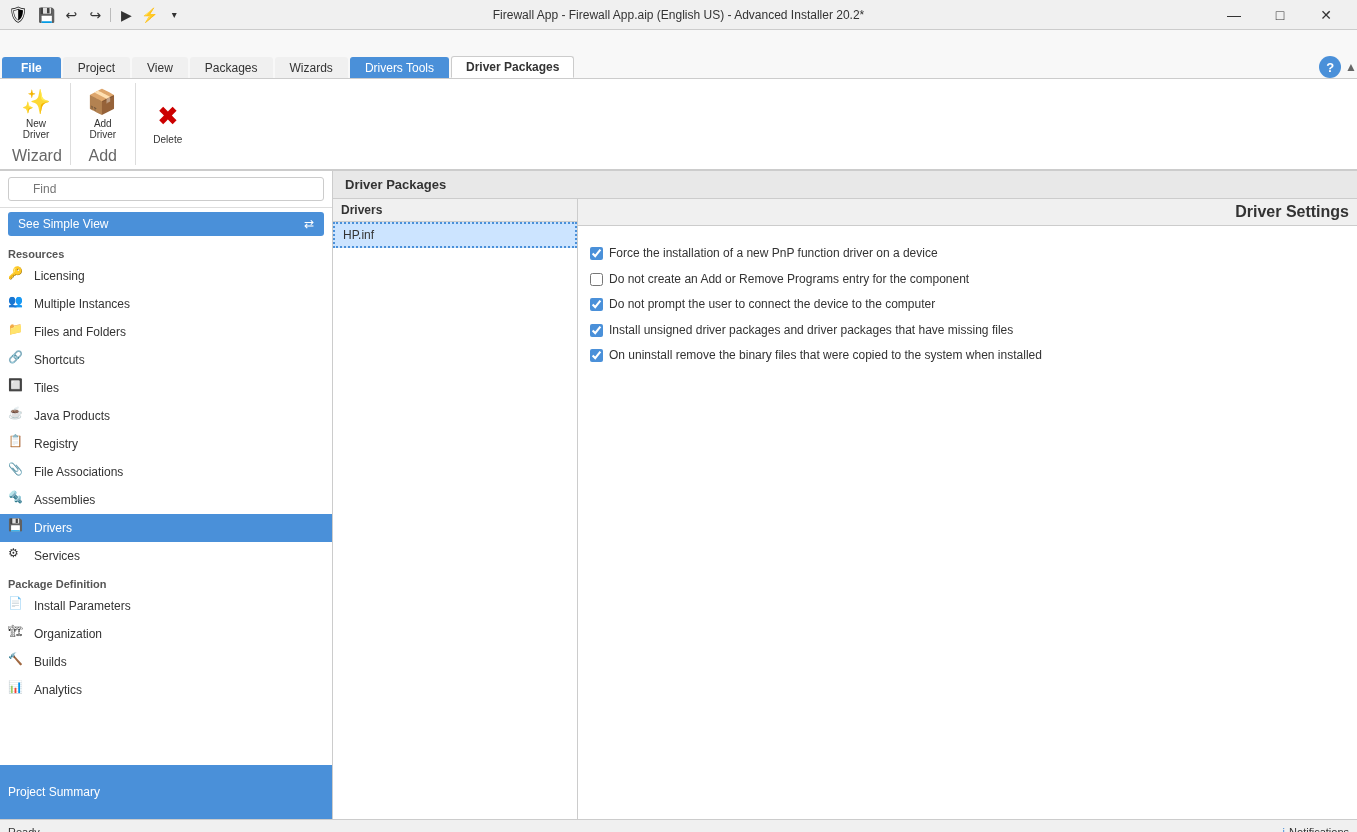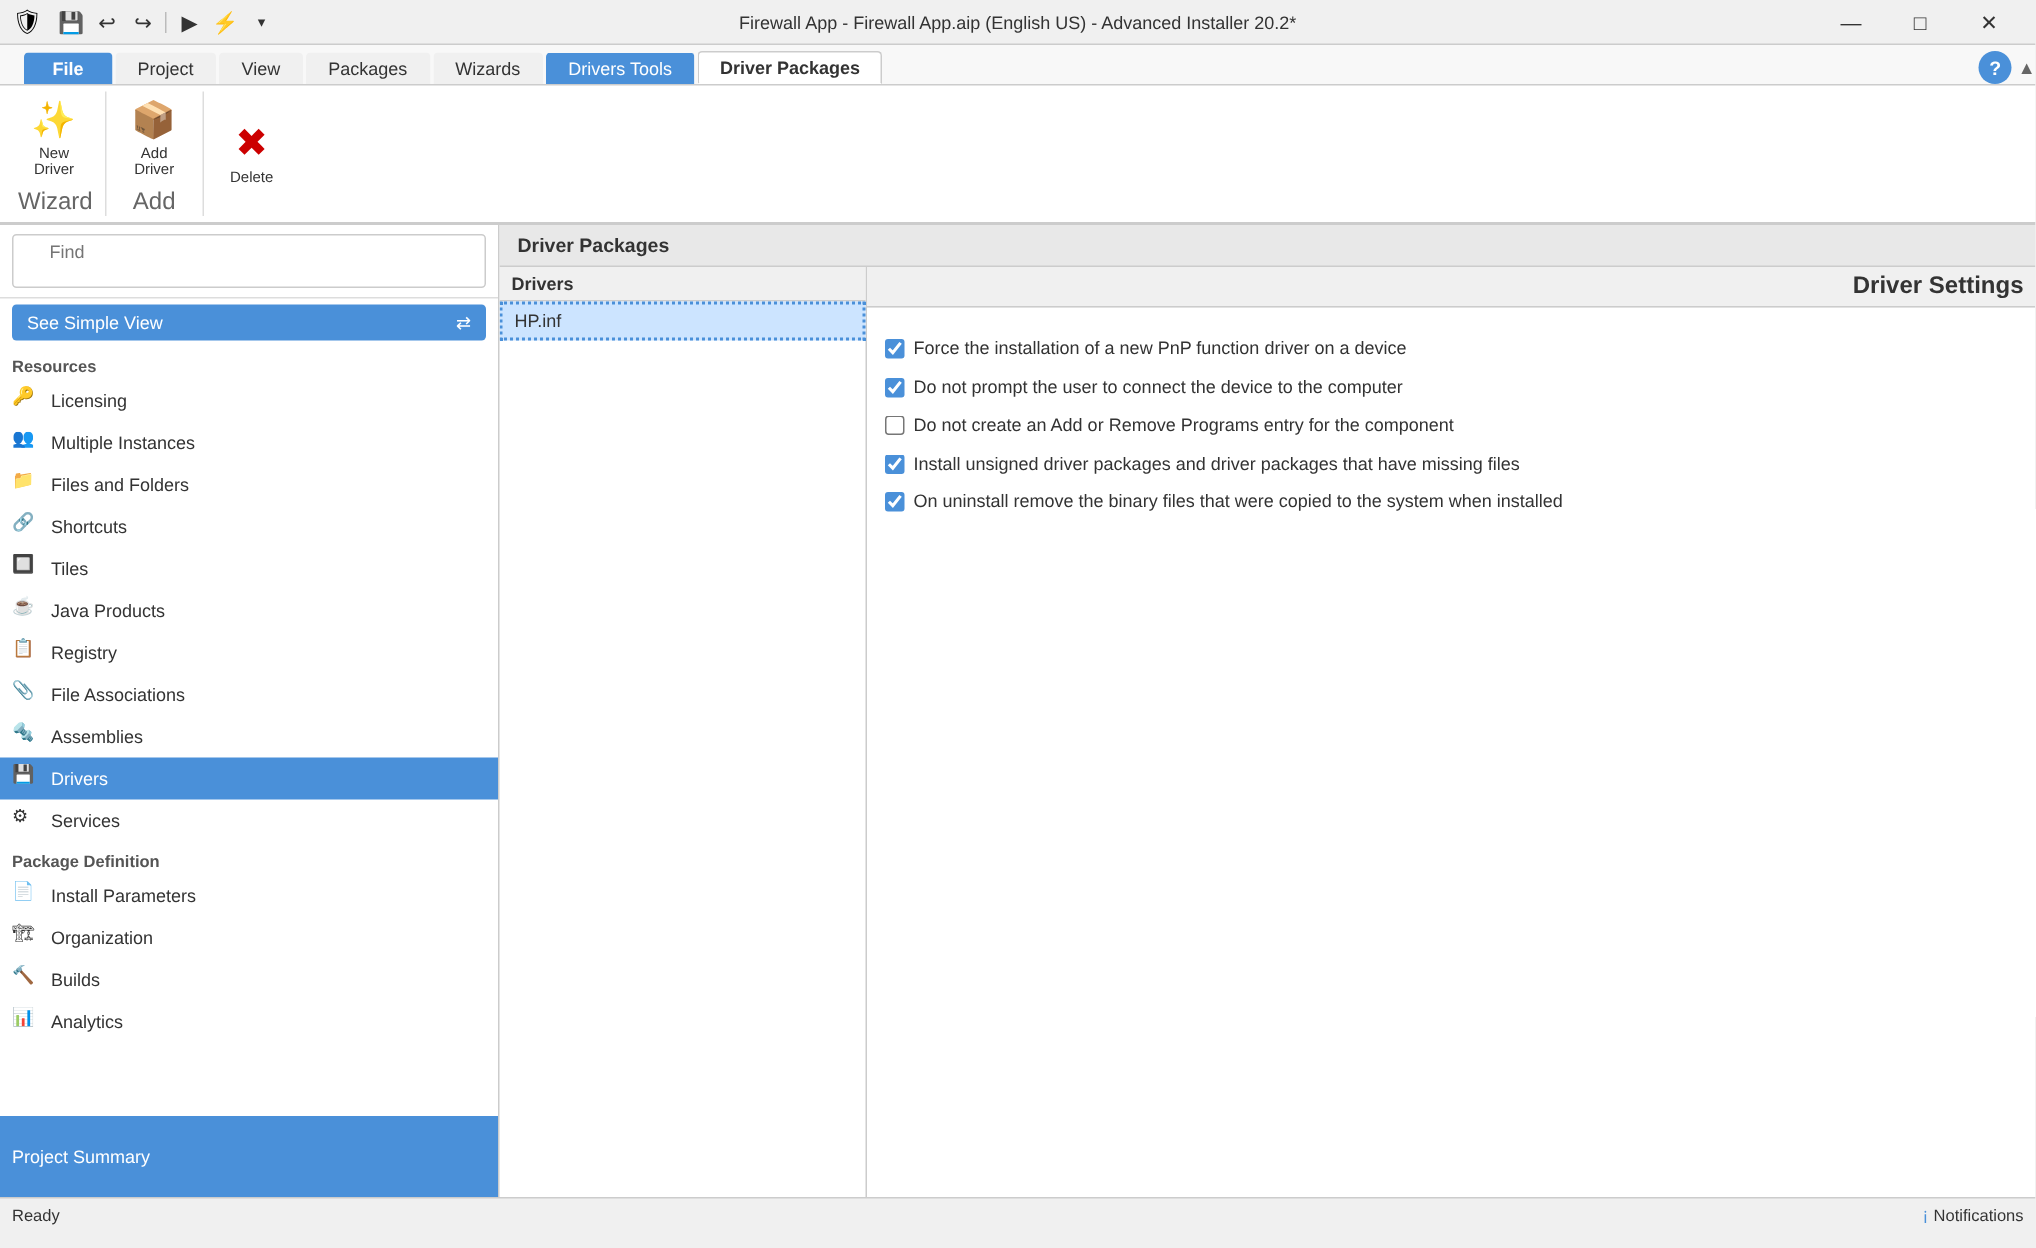--- a/index.html
+++ b/index.html
@@ -27,21 +27,22 @@
     .ribbon {
       background: #f8f8f8;
       border-bottom: 2px solid #ccc;
       display: flex;
       flex-direction: column;
     }
     .ribbon-tabs {
       display: flex;
       align-items: flex-end;
       height: 26px;
-      padding-left: 16px;
+      padding-left: 2px;
+      margin-top: 22px;
     }
     .ribbon-tab {
       padding: 3px 14px;
       cursor: pointer;
       font-size: 12px;
       color: #333;
       border: 1px solid transparent;
       border-bottom: none;
       margin-right: 2px;
       border-radius: 3px 3px 0 0;
@@ -131,21 +132,21 @@
       flex-direction: column;
       overflow-y: auto;
       flex-shrink: 0;
     }
     .sidebar-search {
       padding: 6px 8px;
       border-bottom: 1px solid #ddd;
     }
     .search-box {
       width: 100%;
-      padding: 4px 8px 16px 24px;
+      padding: 4px 8px 4px 24px;
       border: 1px solid #ccc;
       border-radius: 3px;
       font-size: 12px;
       background: white;
       position: relative;
     }
     .search-container { position: relative; }
     .search-icon-inner {
       position: absolute;
       left: 8px;
@@ -463,26 +464,26 @@
       </div>
 
       <div class="settings-panel">
         <div class="settings-panel-header">Driver Settings</div>
 
         <div class="checkbox-item">
           <input type="checkbox" id="cb1" checked="" style="">
           <label class="checkbox-label" for="cb1">Force the installation of a new PnP function driver on a device</label>
         </div>
         <div class="checkbox-item">
+          <input type="checkbox" id="cb3" style="">
+          <label class="checkbox-label" for="cb3">Do not create an Add or Remove Programs entry for the component</label>
+        </div>
+        <div class="checkbox-item">
           <input type="checkbox" id="cb2" checked="" style="">
           <label class="checkbox-label" for="cb2">Do not prompt the user to connect the device to the computer</label>
-        </div>
-        <div class="checkbox-item">
-          <input type="checkbox" id="cb3" style="">
-          <label class="checkbox-label" for="cb3">Do not create an Add or Remove Programs entry for the component</label>
         </div>
         <div class="checkbox-item">
           <input type="checkbox" id="cb4" checked="" style="">
           <label class="checkbox-label" for="cb4">Install unsigned driver packages and driver packages that have missing files</label>
         </div>
         <div class="checkbox-item">
           <input type="checkbox" id="cb5" checked="" style="">
           <label class="checkbox-label" for="cb5">On uninstall remove the binary files that were copied to the system when installed</label>
         </div>
       </div>

